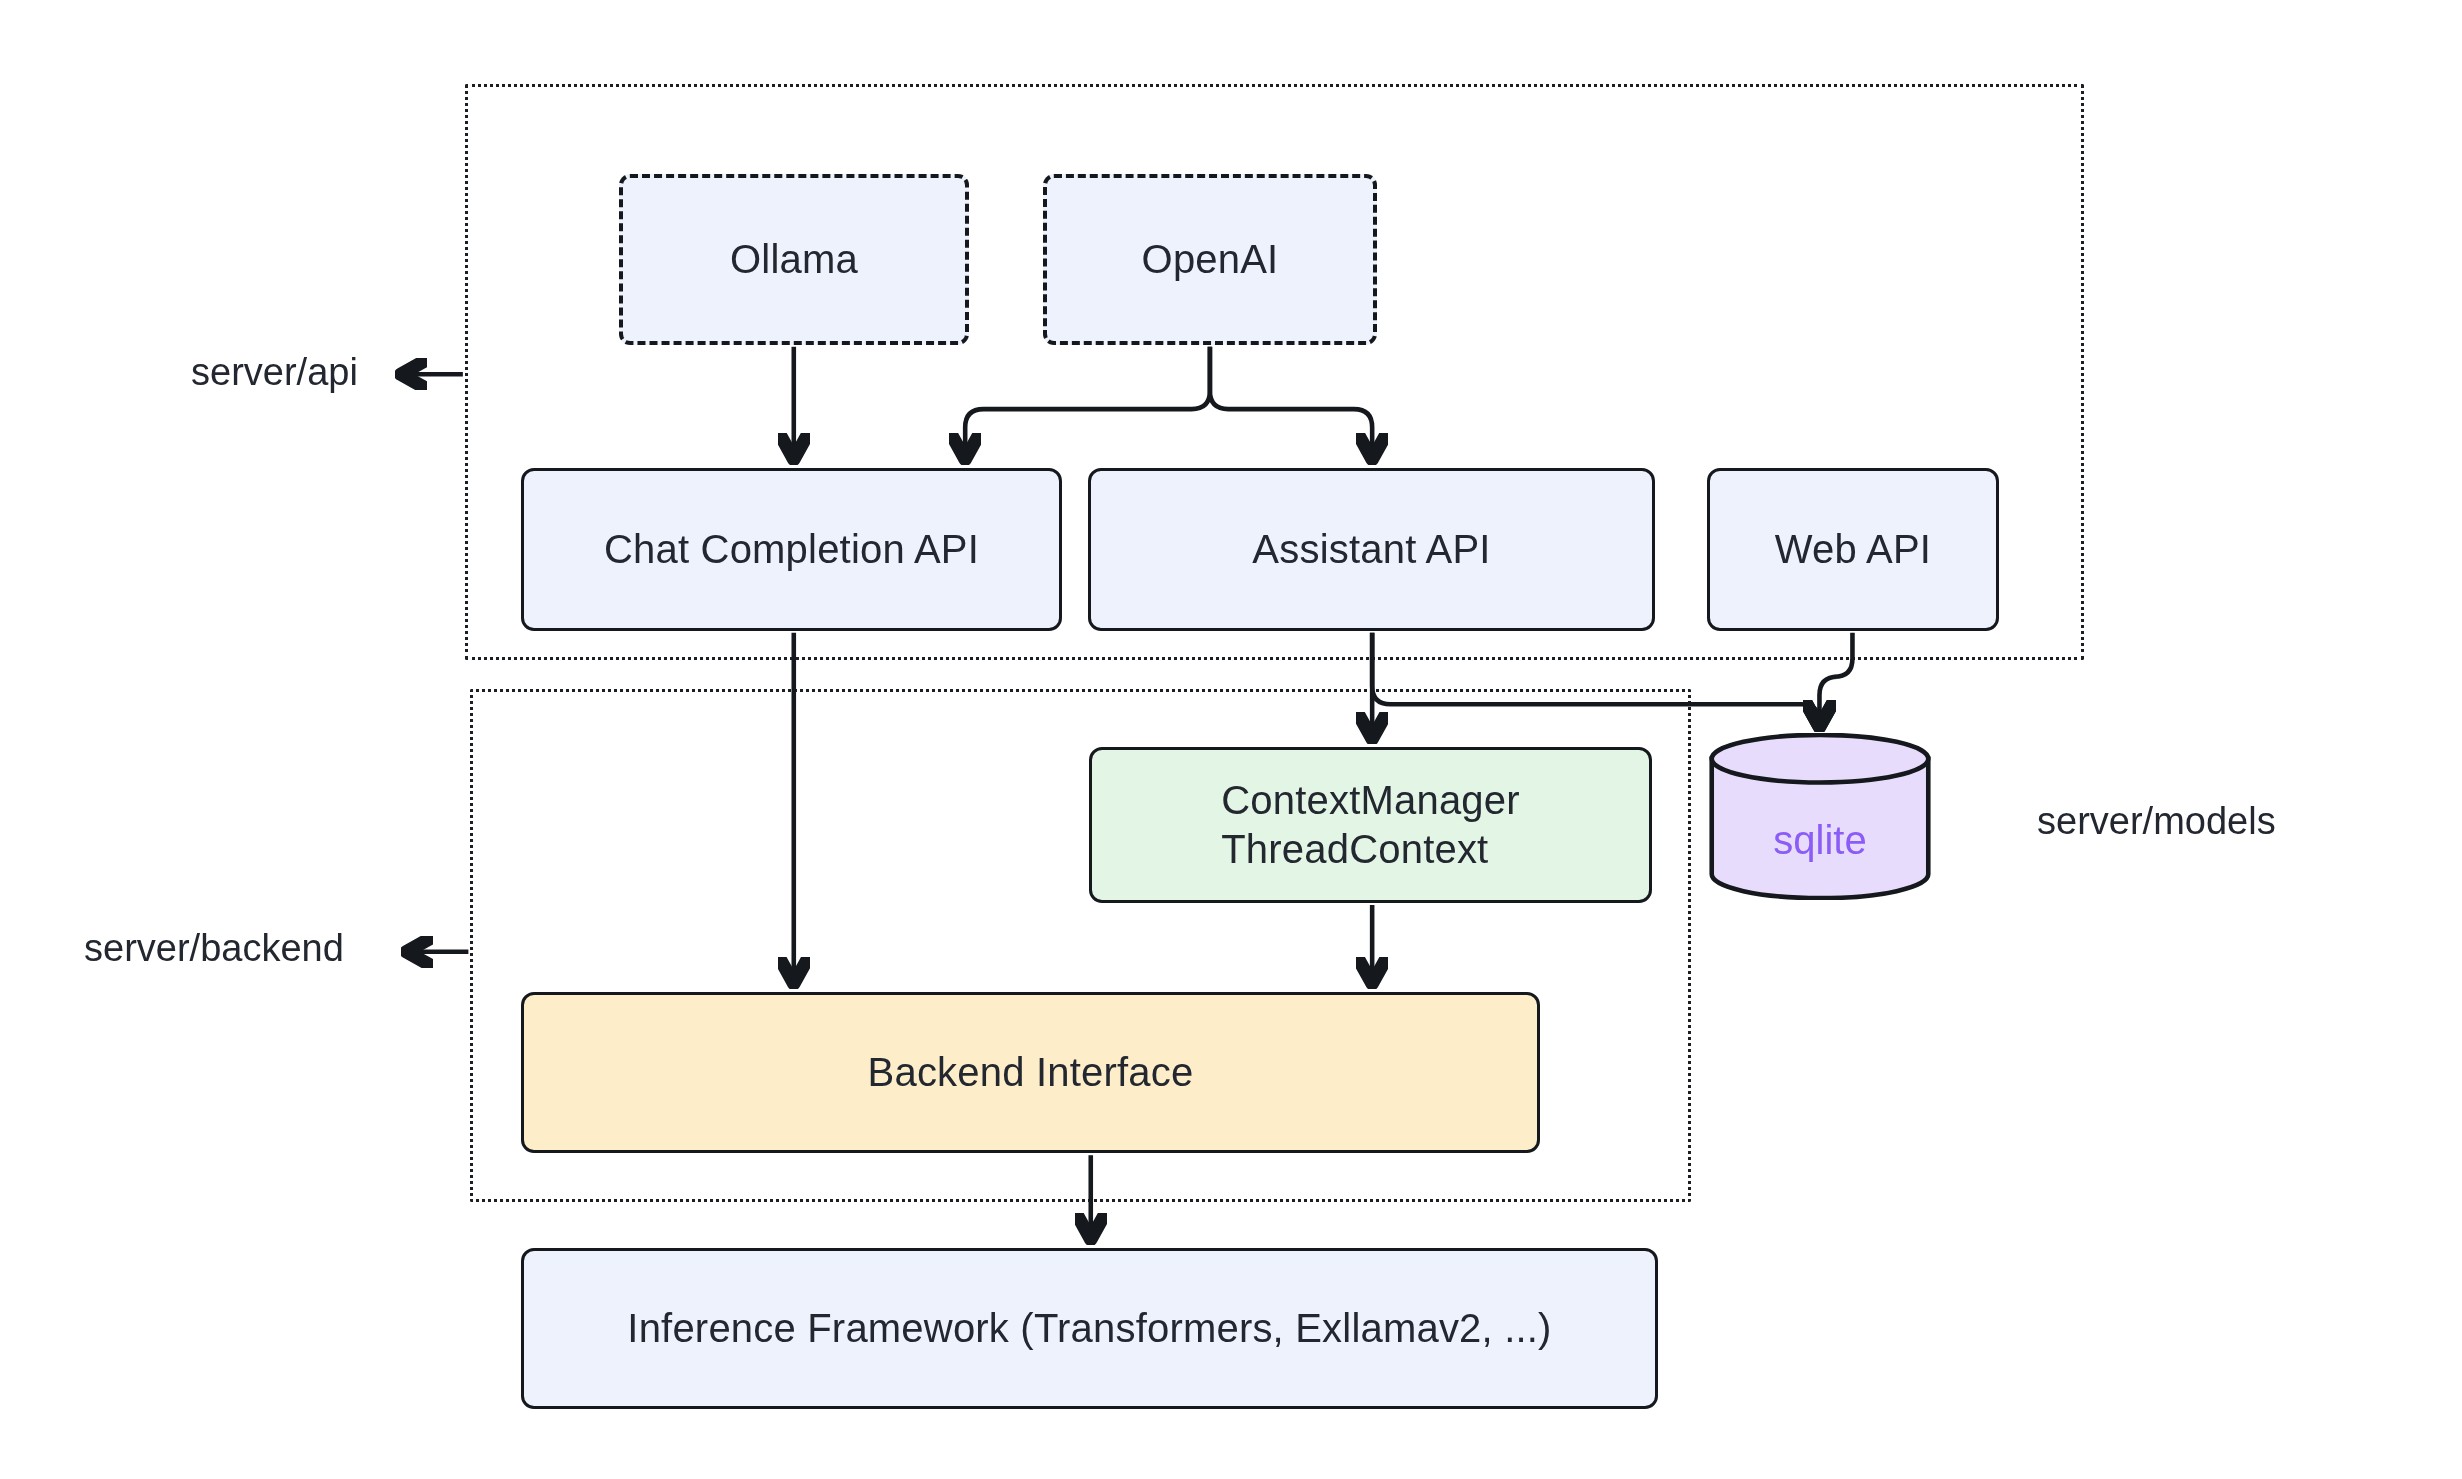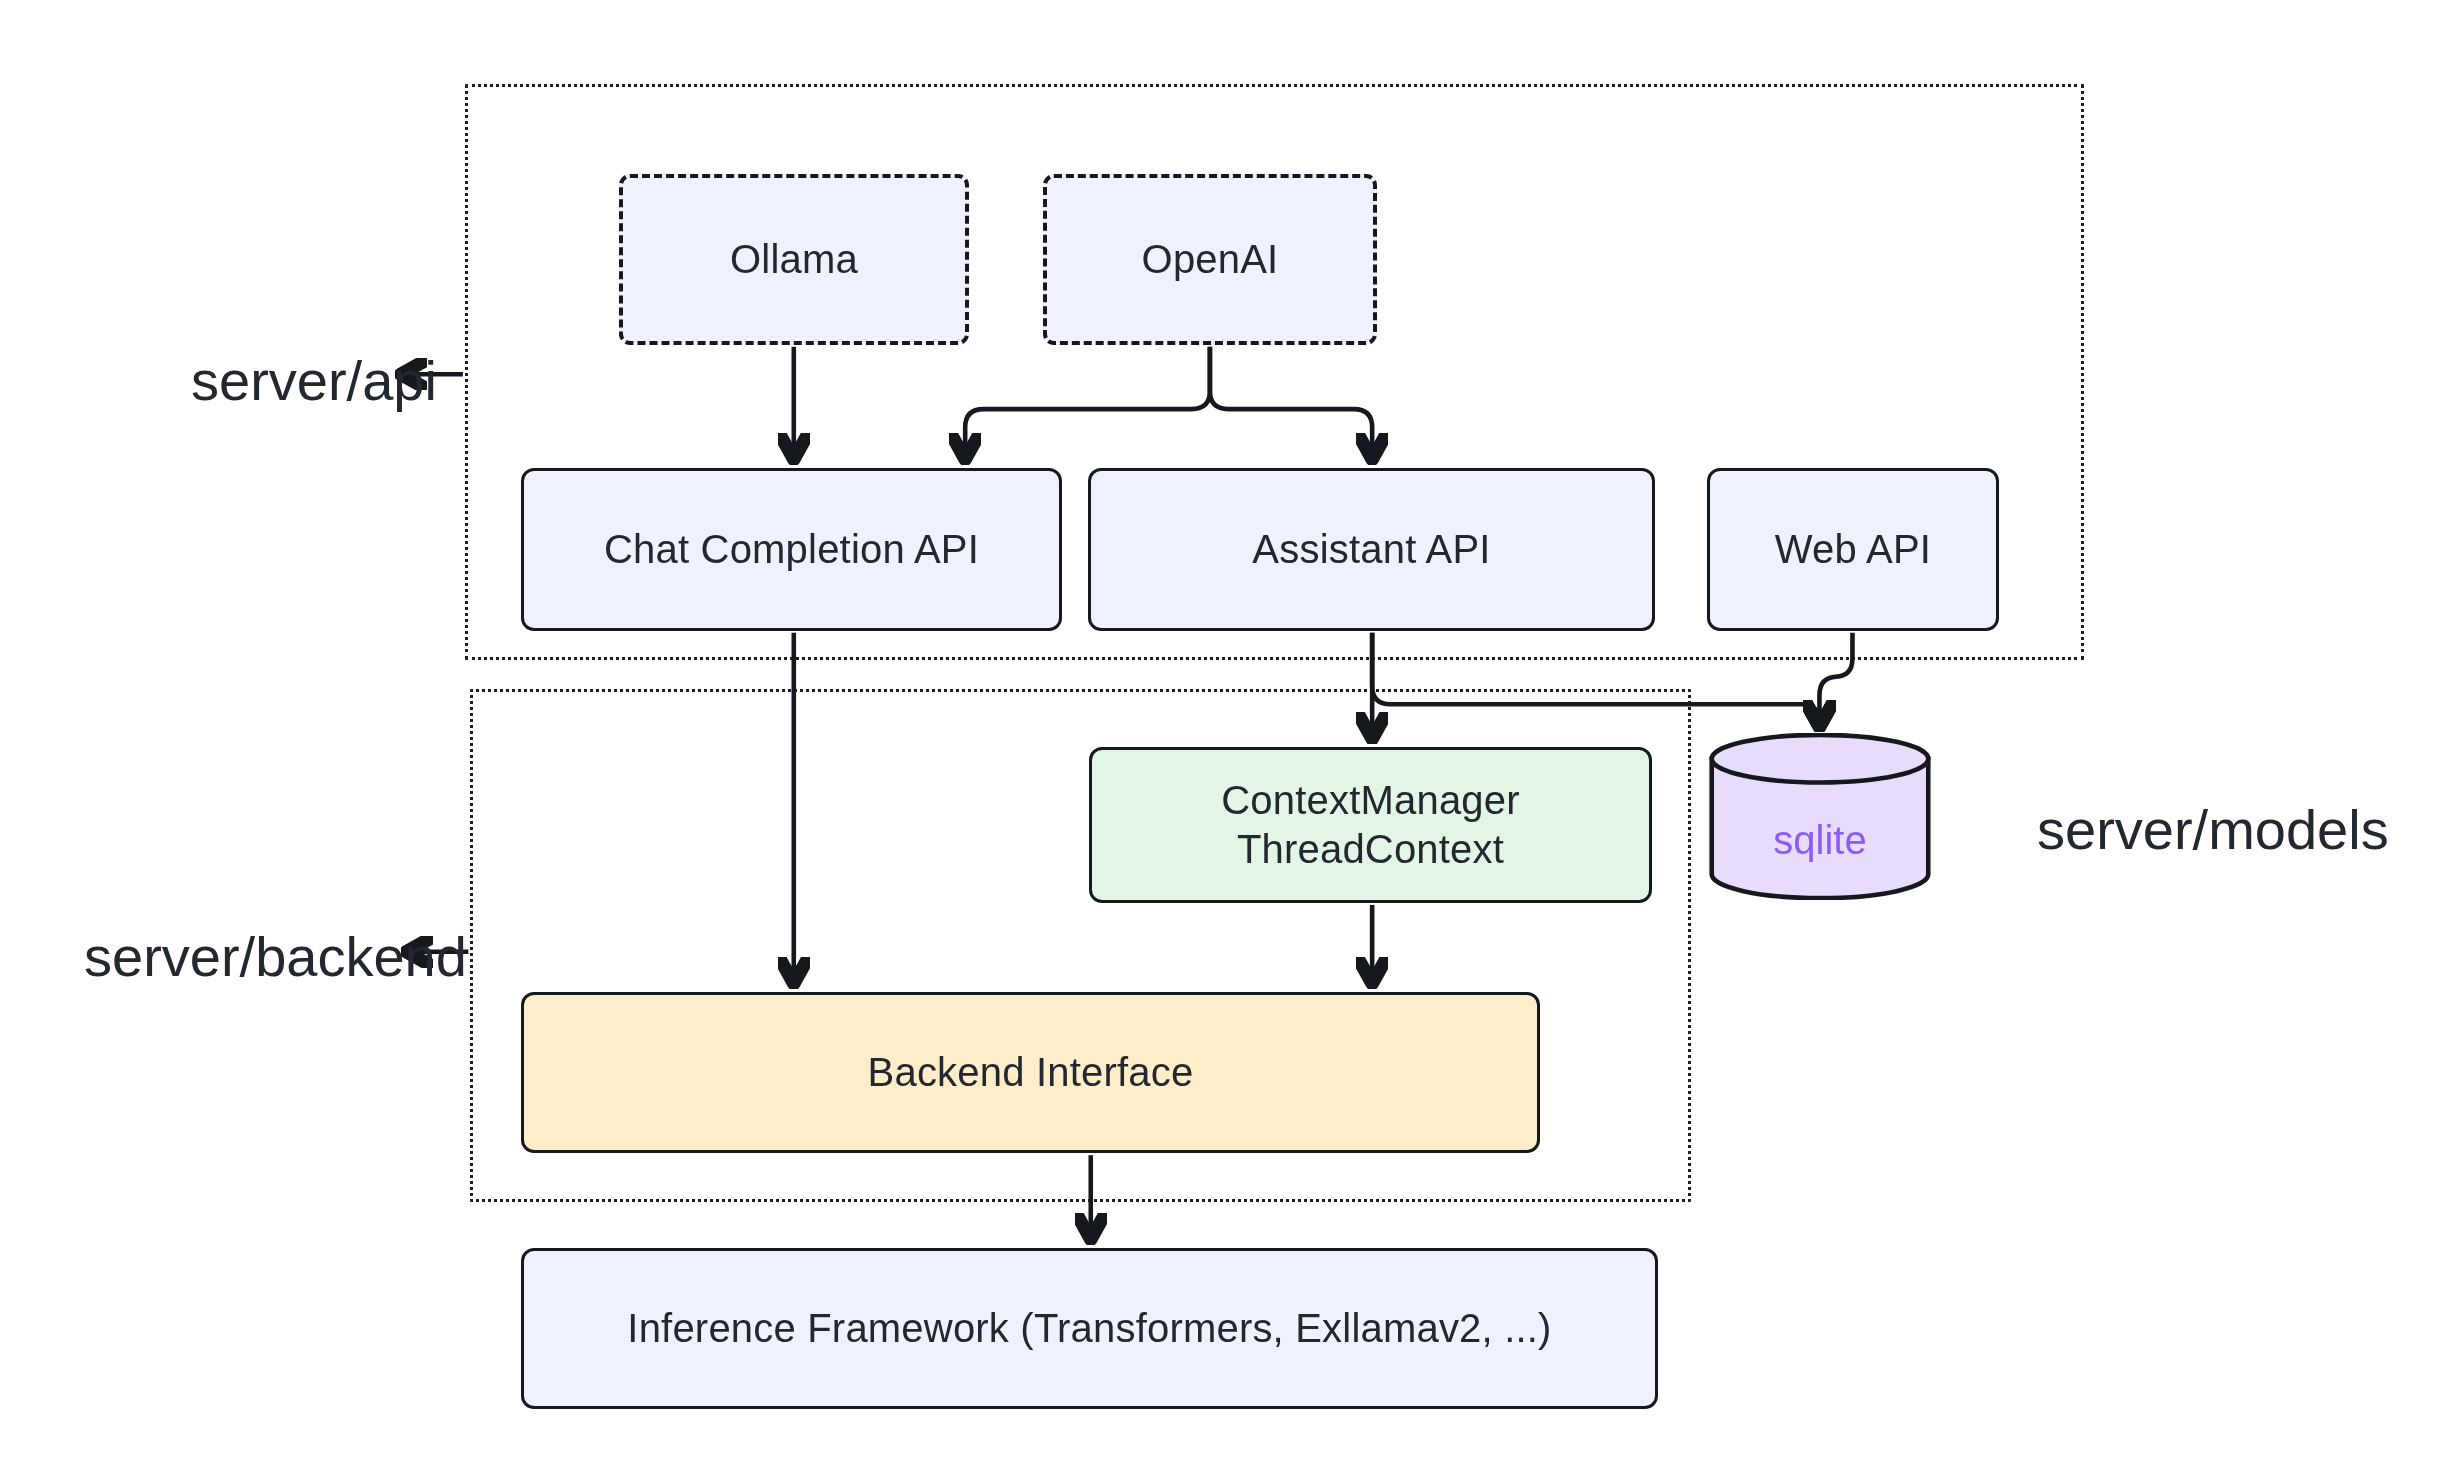--- a/index.html
+++ b/index.html
@@ -30,21 +30,21 @@
   #group-api   { left: 465px;  top: 84px;   width: 1619px; height: 576px; }
   #group-backend { left: 470px; top: 689px; width: 1221px; height: 513px; }
 
   
   .node {
     position: absolute;
     box-sizing: border-box;
     display: flex;
     align-items: center;
     justify-content: center;
-    text-align: center;
+    text-align: left;
     border-radius: 13px;
     border: 3.7px solid #15181d;
     background: #edf2fc;
     font-size: 40px;
     line-height: 1.22;
     color: #232730;
     letter-spacing: 0.2px;
     white-space: pre-line;
   }
   .node.dashed {
@@ -84,21 +84,21 @@
     font-size: 40px;
     color: #8b5cf6;
     z-index: 3;
     pointer-events: none;
   }
   #node-sqlite svg { position: absolute; left: 0; top: 0; }
 
   
   .side-label {
     position: absolute;
-    font-size: 56px;
+    font-size: 38px;
     color: #232730;
     white-space: nowrap;
     line-height: 1;
   }
   #label-api      { left: 191px; top: 353px;  }
   #label-backend  { left: 84px;  top: 929px; }
   #label-models   { left: 2037px; top: 802px; }
 
   
   #wires {

